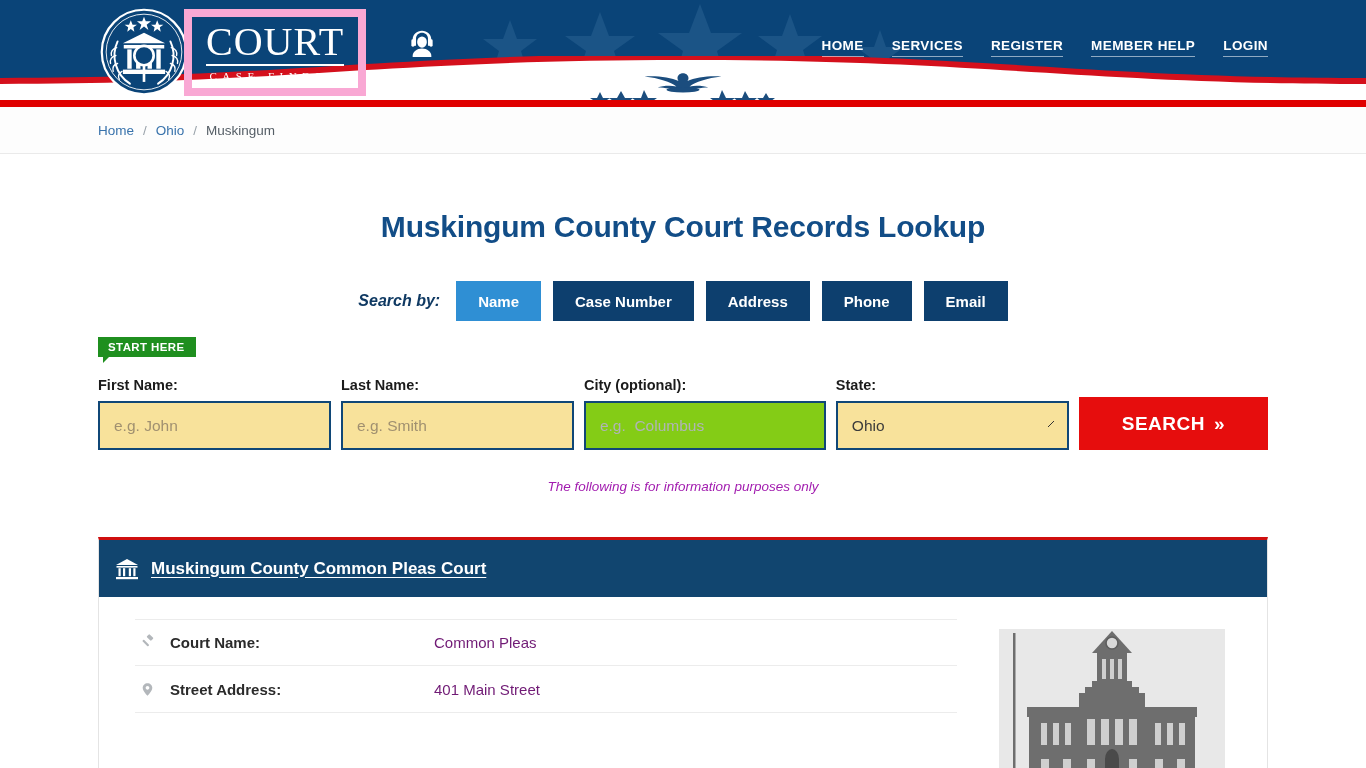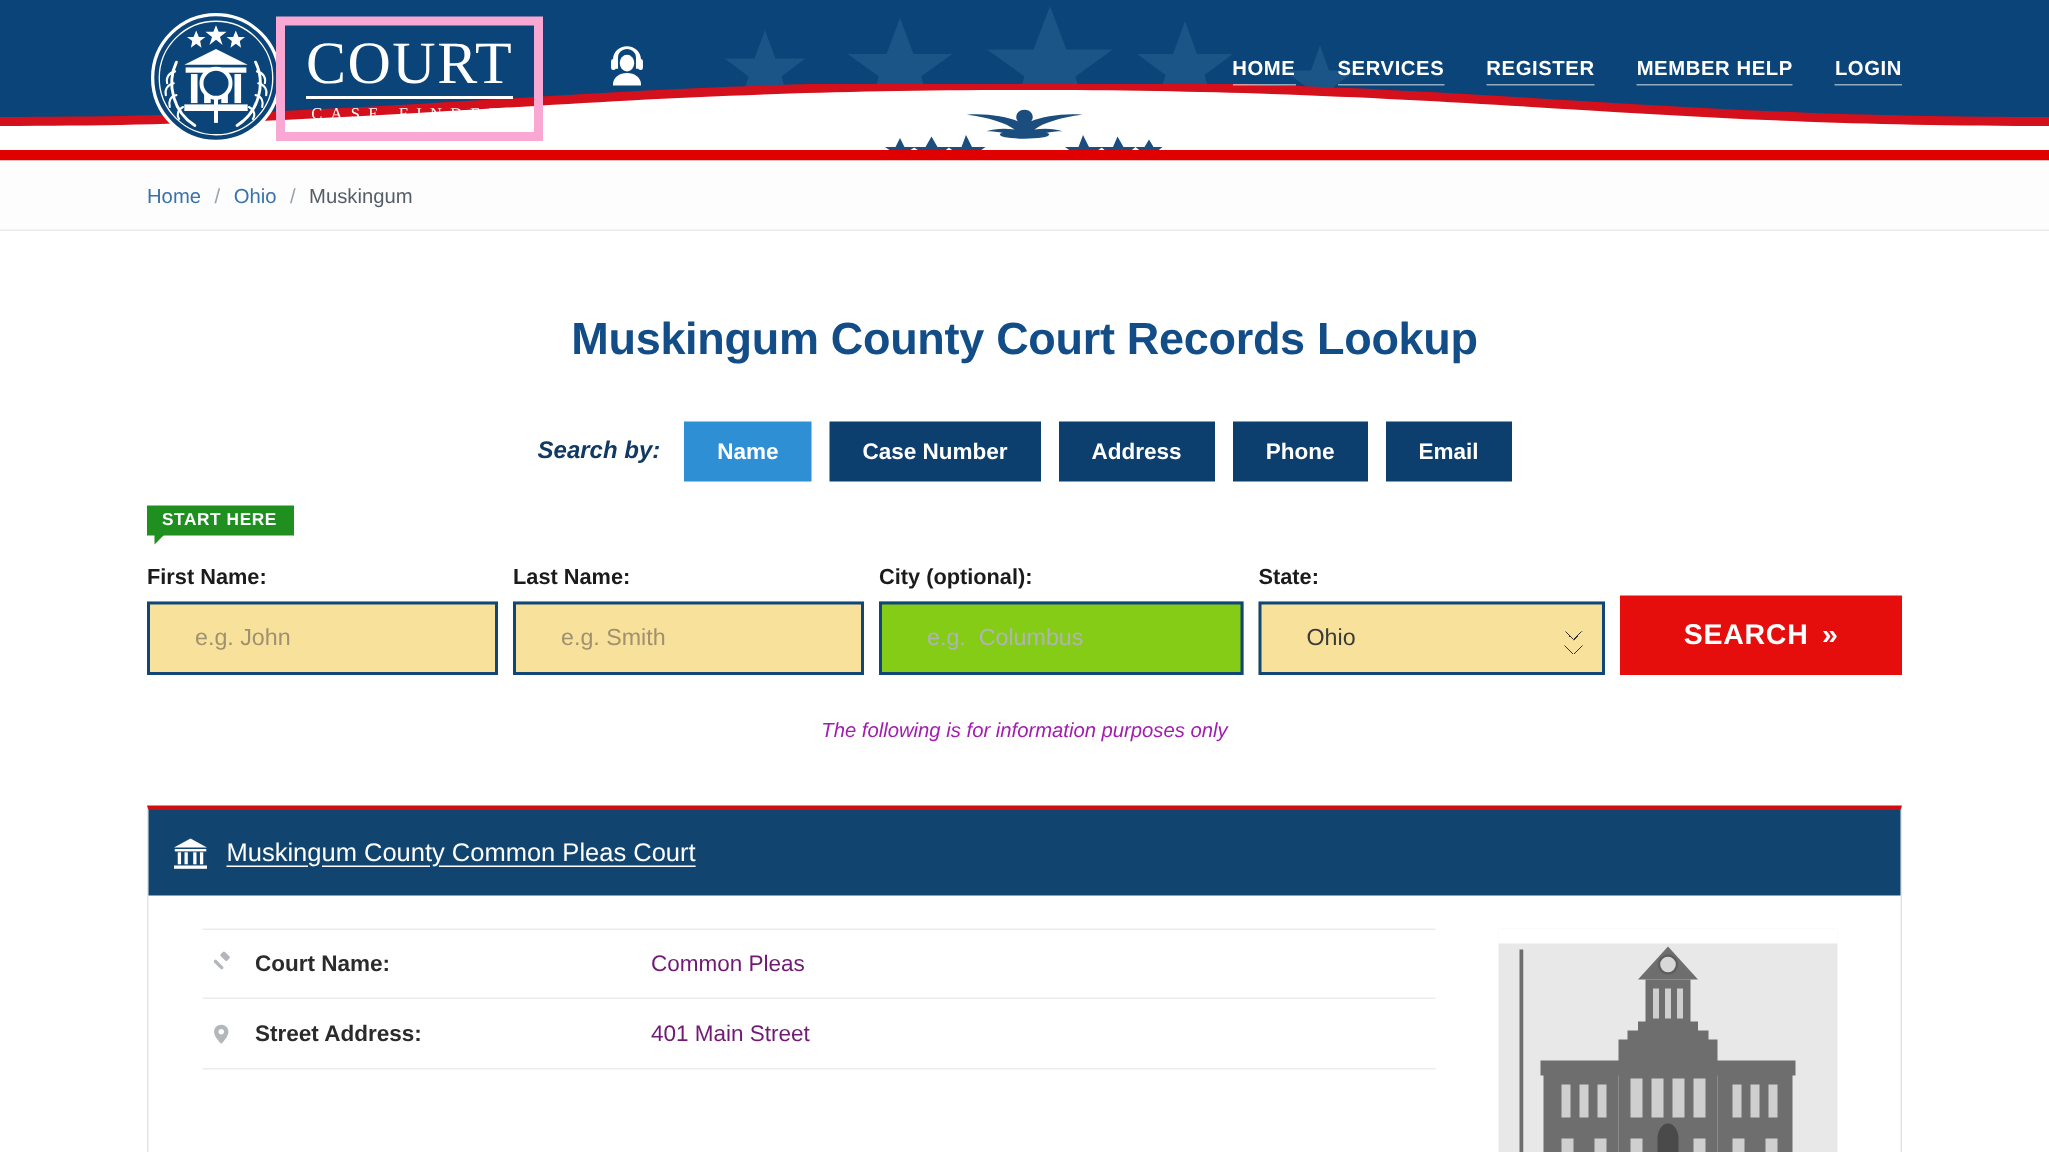--- a/index.html
+++ b/index.html
@@ -42,21 +42,21 @@
   }
 
   .logo-block {
     display: flex;
     align-items: center;
     margin-top: 8px;
     margin-left: 2px;
   }
   .logo-seal { width: 88px; height: 88px; flex: 0 0 88px; }
   .logo-text {
-    border: 6px solid #f9a8d4;
+    border: 8px solid #f9a8d4;
     padding: 4px 14px 6px 14px;
     margin-left: -4px;
   }
   .logo-word {
     font-family: "Liberation Serif", serif;
     color: #ffffff;
     font-size: 40px;
     line-height: 42px;
     letter-spacing: 1px;
     font-weight: 400;
@@ -216,21 +216,21 @@
     font-size: 14.5px;
     font-weight: bold;
     color: #1b1b1b;
     margin-bottom: 8px;
   }
   .field input, .field select {
     height: 49px;
     border: 2px solid #104777;
     background: #f8e29b;
     font-size: 15.5px;
-    padding: 0 30px;
+    padding: 0 14px;
     color: #3b3b3b;
     font-family: "Liberation Sans", sans-serif;
     outline: none;
     border-radius: 0;
   }
   .field input::placeholder { color: #a09070; }
   .field input.plain { background: #84cc16; }
   .field input.plain::placeholder { color: #b0b4b8; }
   .field select {
     -webkit-appearance: none;
@@ -293,21 +293,21 @@
     height: 57px;
     display: flex;
     align-items: center;
     padding-left: 16px;
     gap: 12px;
   }
   .court-head .bank-icon { width: 24px; height: 24px; flex: 0 0 24px; }
   .court-head a {
     color: #ffffff;
     font-size: 17px;
-    font-weight: normal;
+    font-weight: bold;
     text-decoration: underline;
     text-underline-offset: 3px;
   }
   .court-body {
     display: flex;
     padding: 22px 0 0 0;
   }
   .court-details { flex: 1; padding: 0 20px 0 36px; }
   .d-row {
     display: flex;

